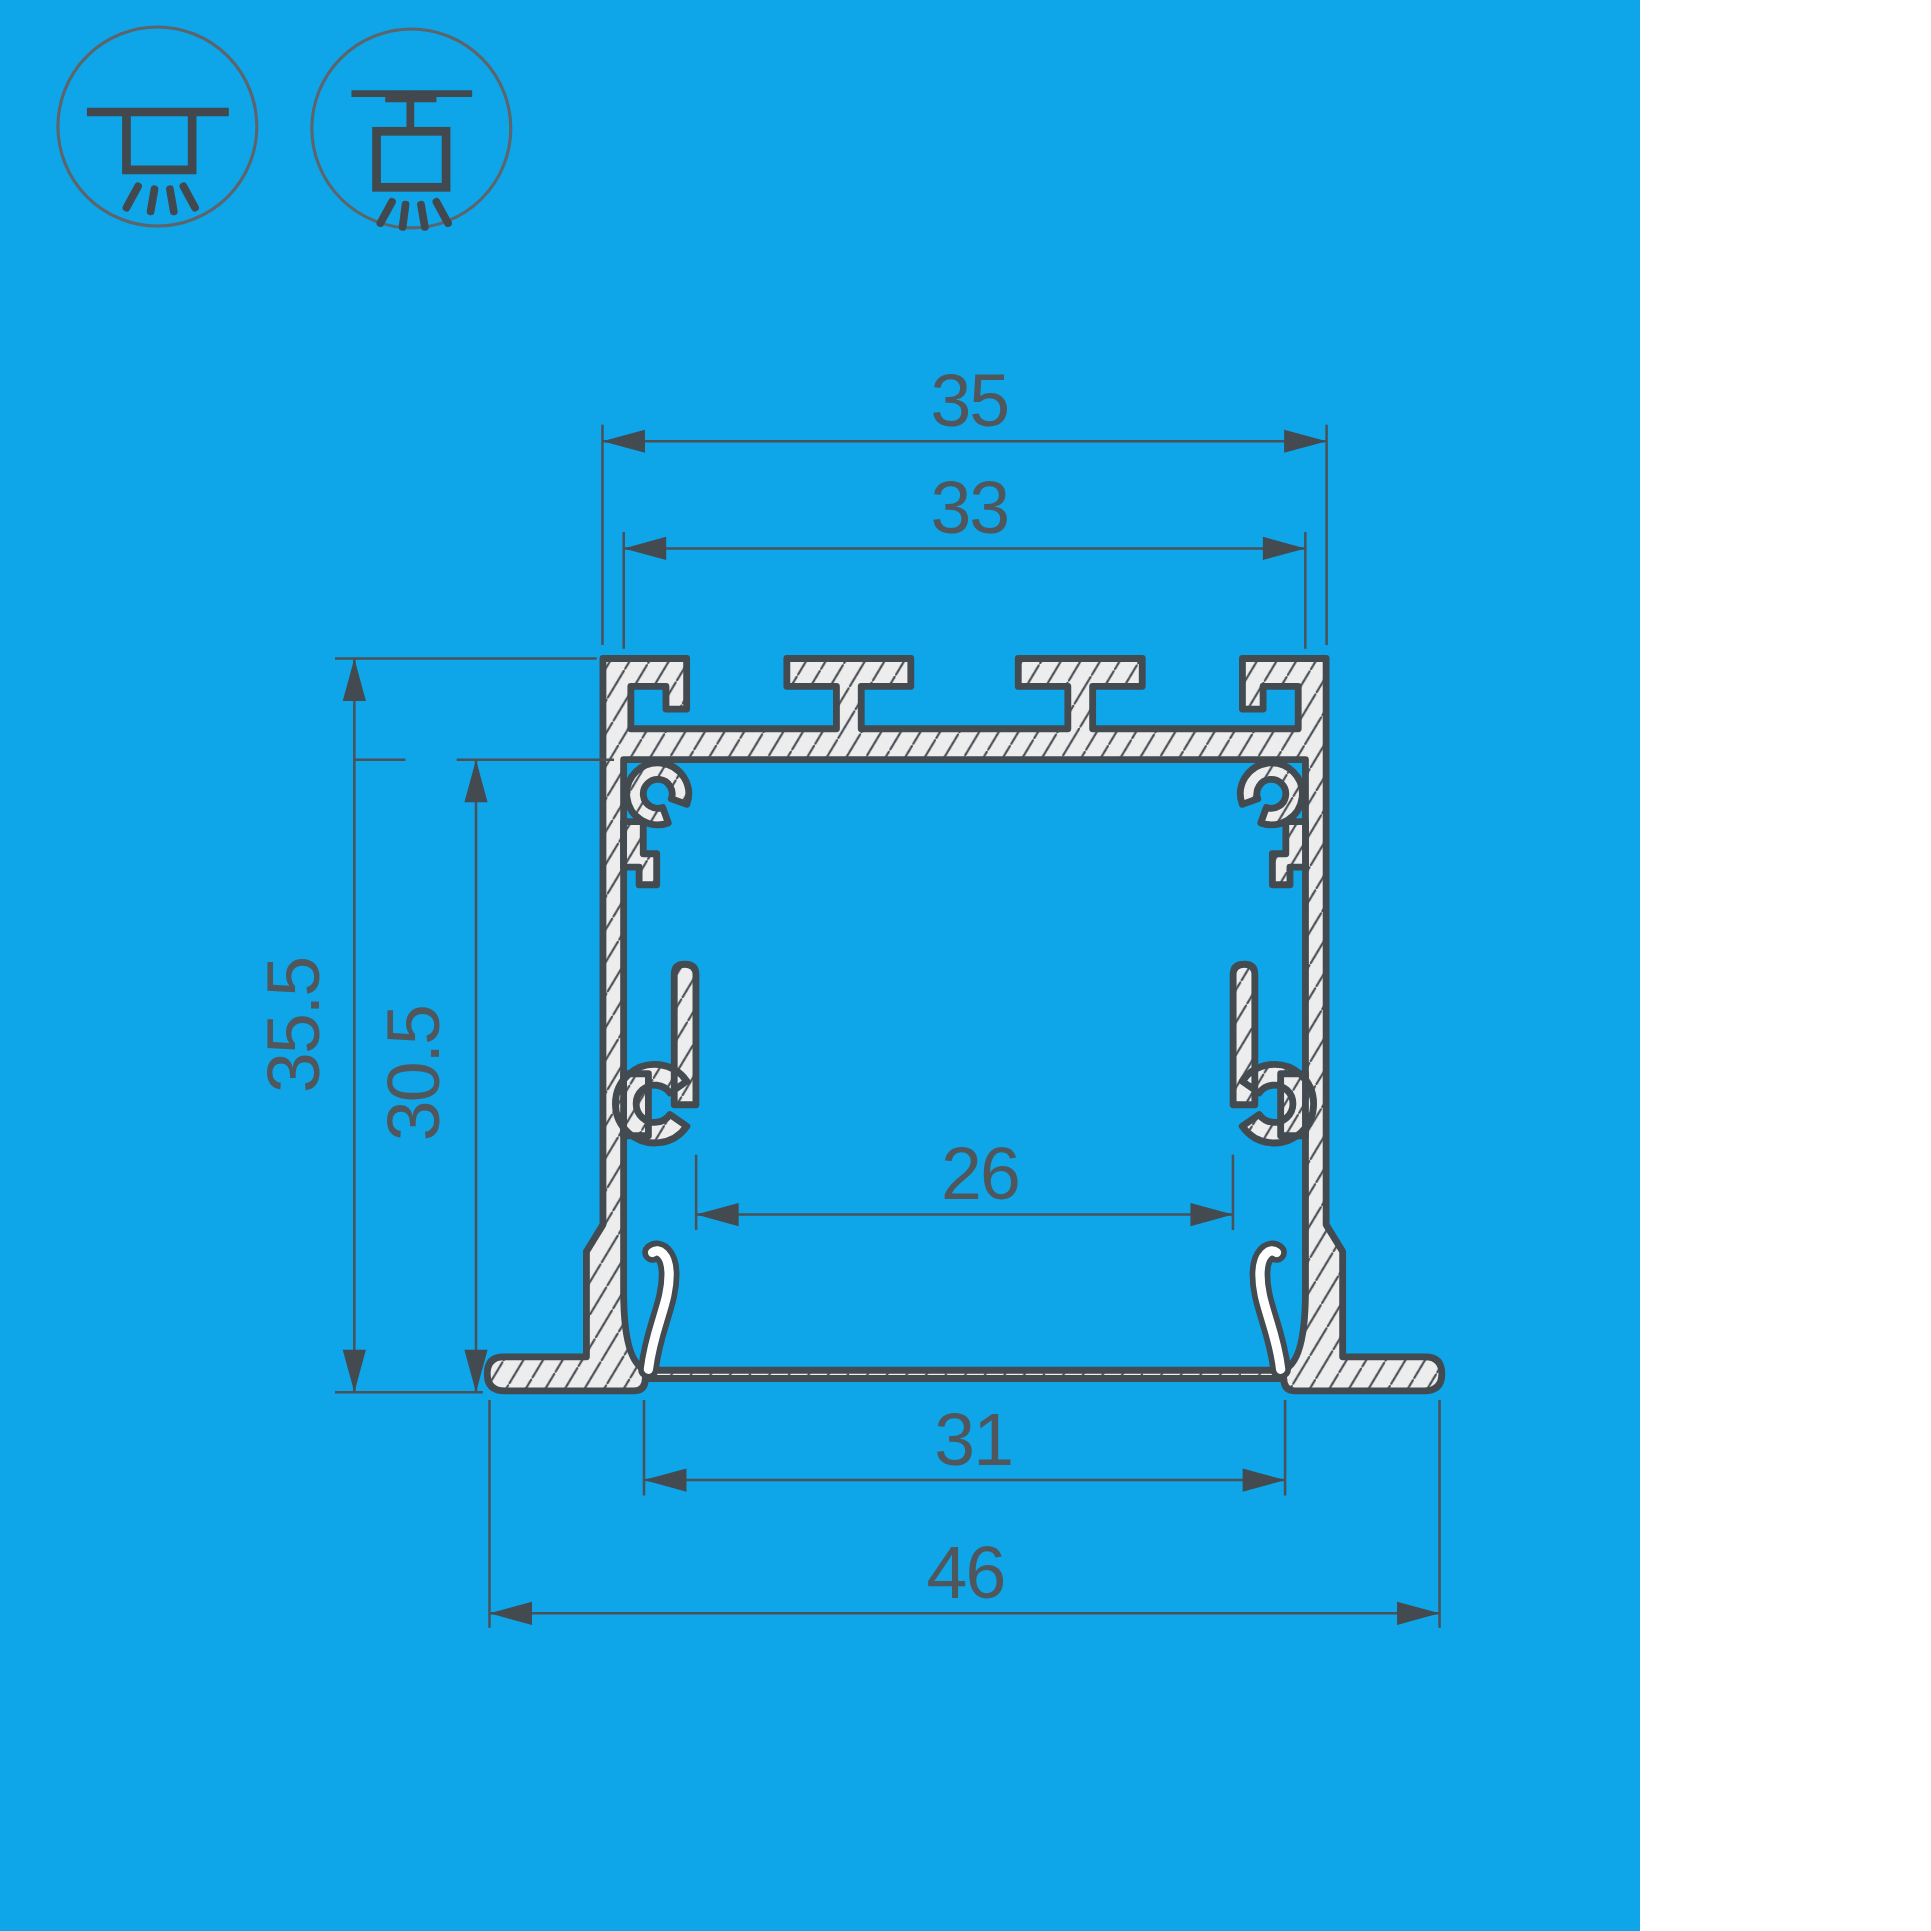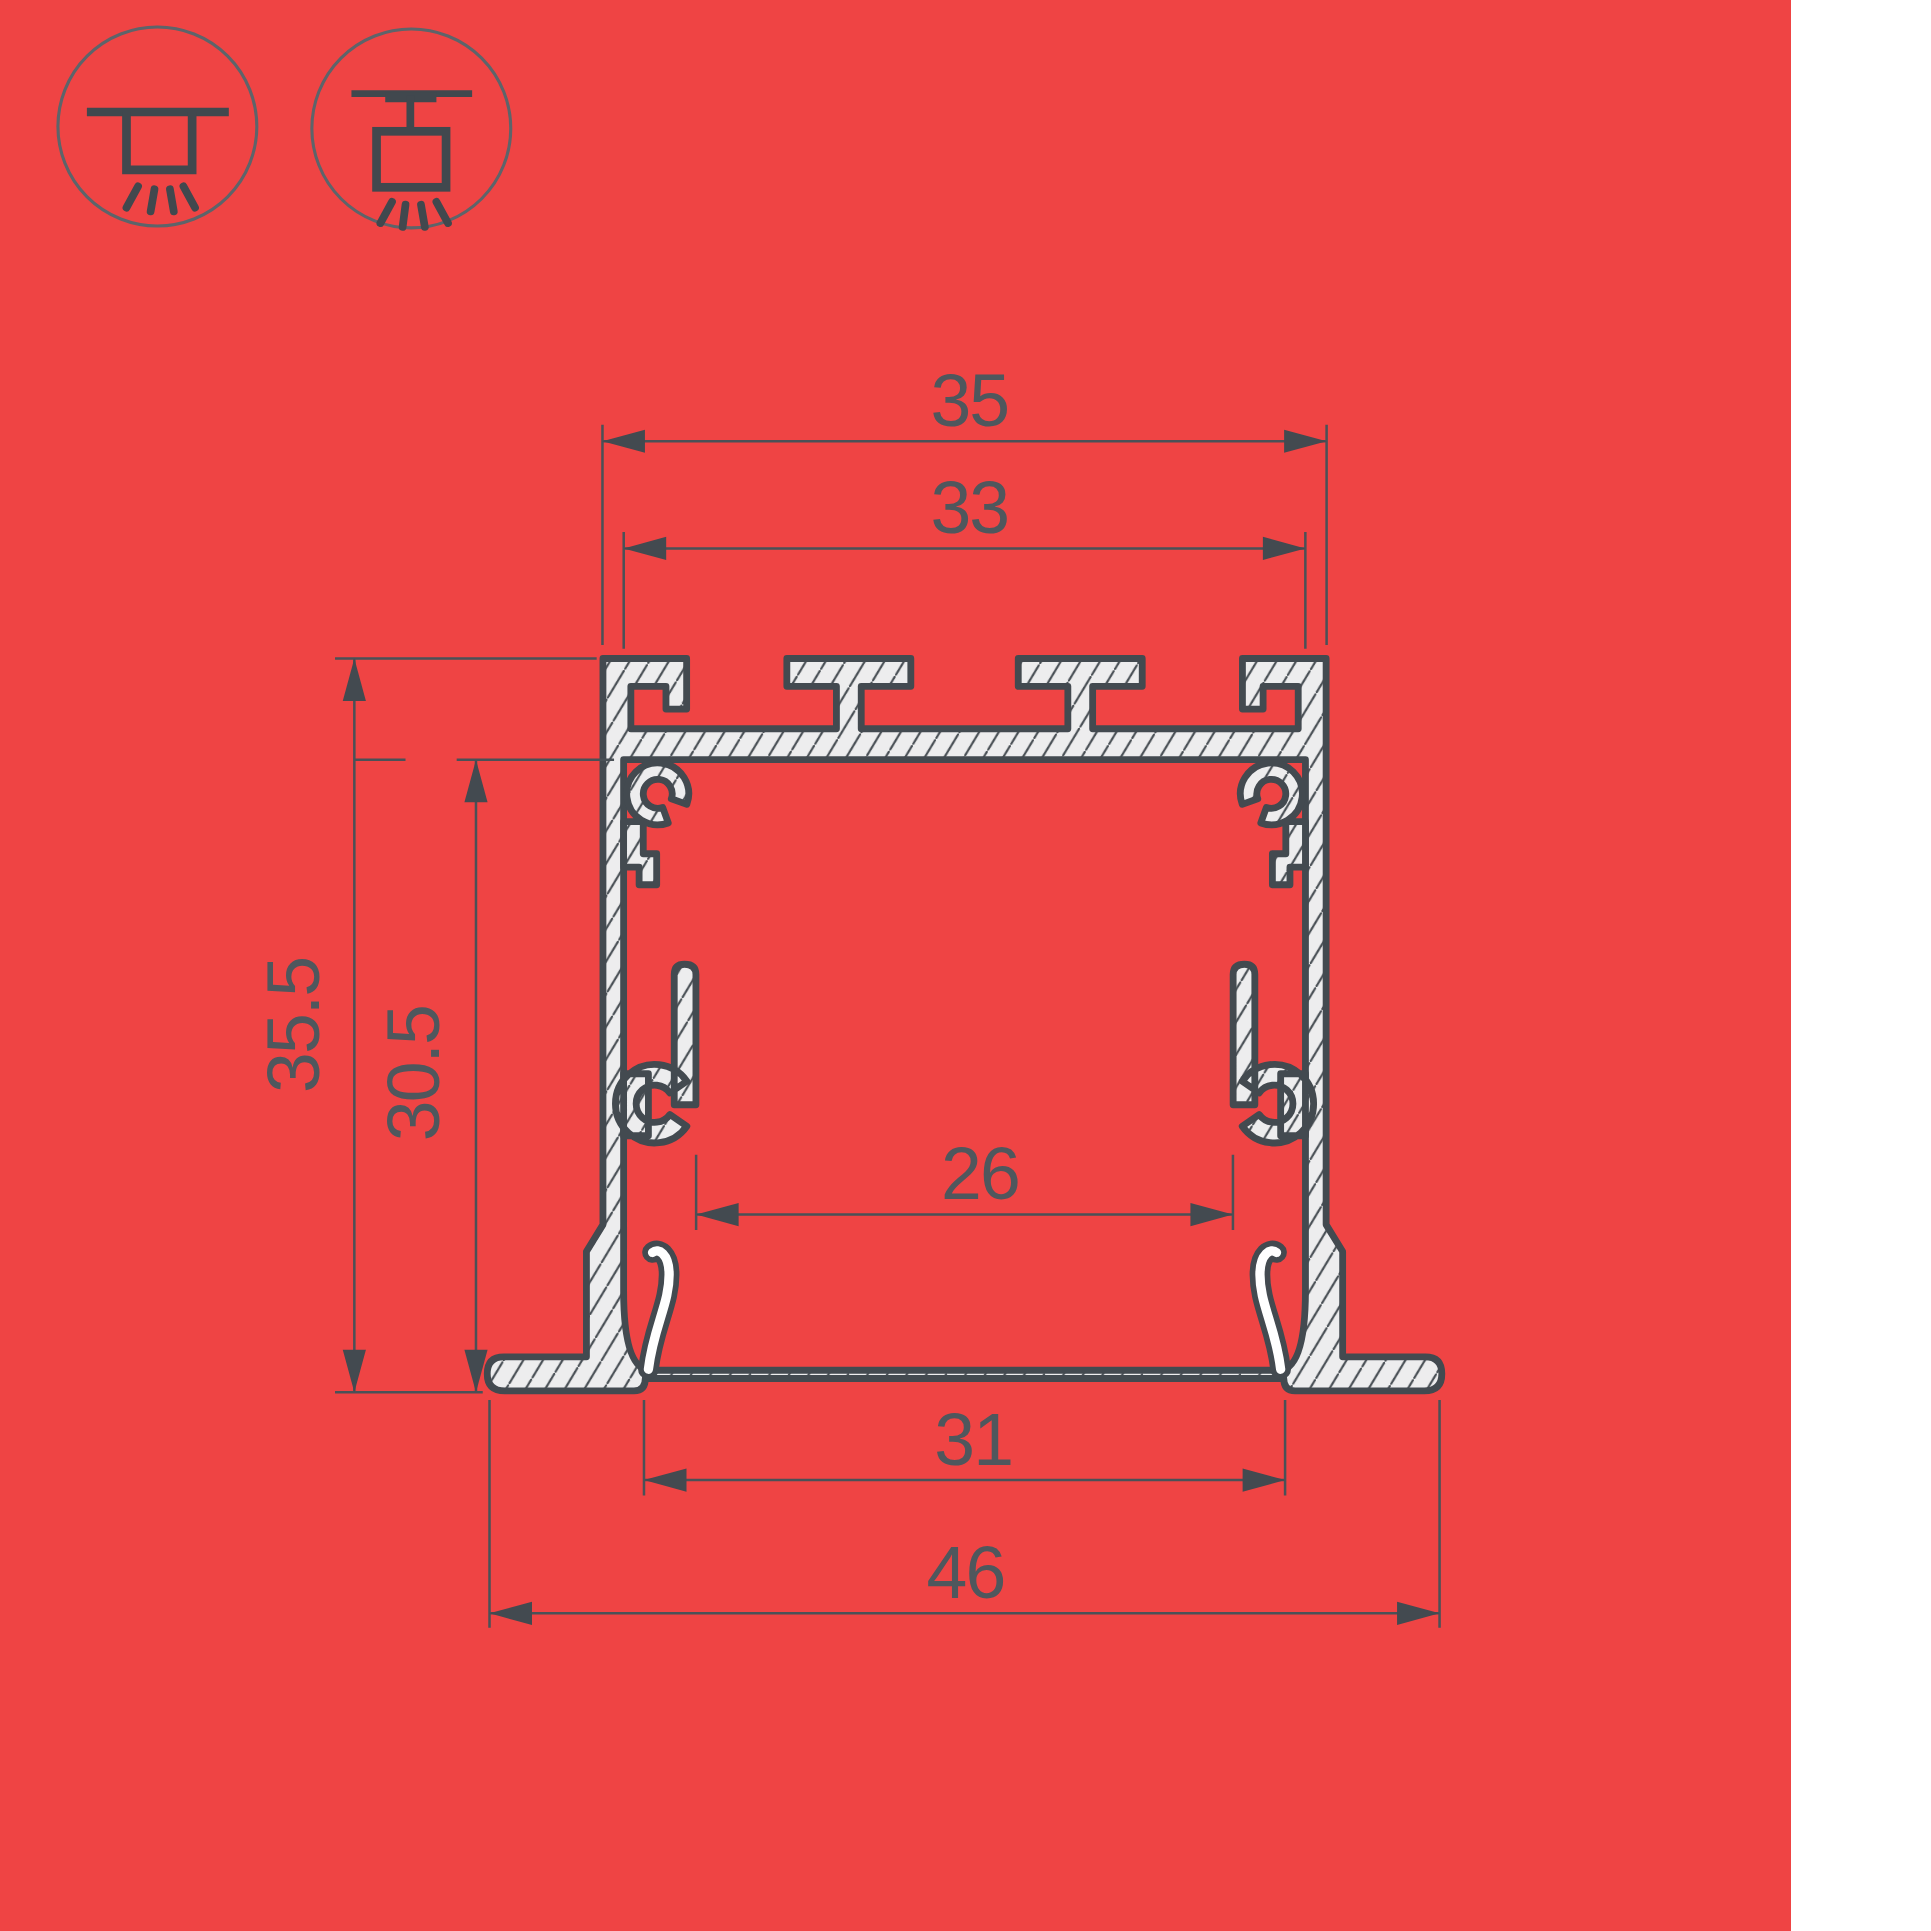--- a/index.html
+++ b/index.html
@@ -1,16 +1,16 @@
 <!DOCTYPE html>
 <html><head>
 <meta charset="utf-8">
 <style>
   html,body{margin:0;padding:0;background:#ffffff;}
-  .canvas{position:relative;width:1791px;height:1931px;background:#ef4444;overflow:hidden;
+  .canvas{position:relative;width:1640px;height:1931px;background:#0ea5e9;overflow:hidden;
           font-family:"Liberation Sans", sans-serif;}
   svg{position:absolute;left:0;top:0;}
   text.dim{font-family:"Liberation Sans", sans-serif;font-size:76px;letter-spacing:-2px;
            fill:#4f575d;}
 </style>
 </head>
 <body>
 
 <div class="canvas">
 <svg width="1931" height="1931" viewBox="0 0 2000 2000">

